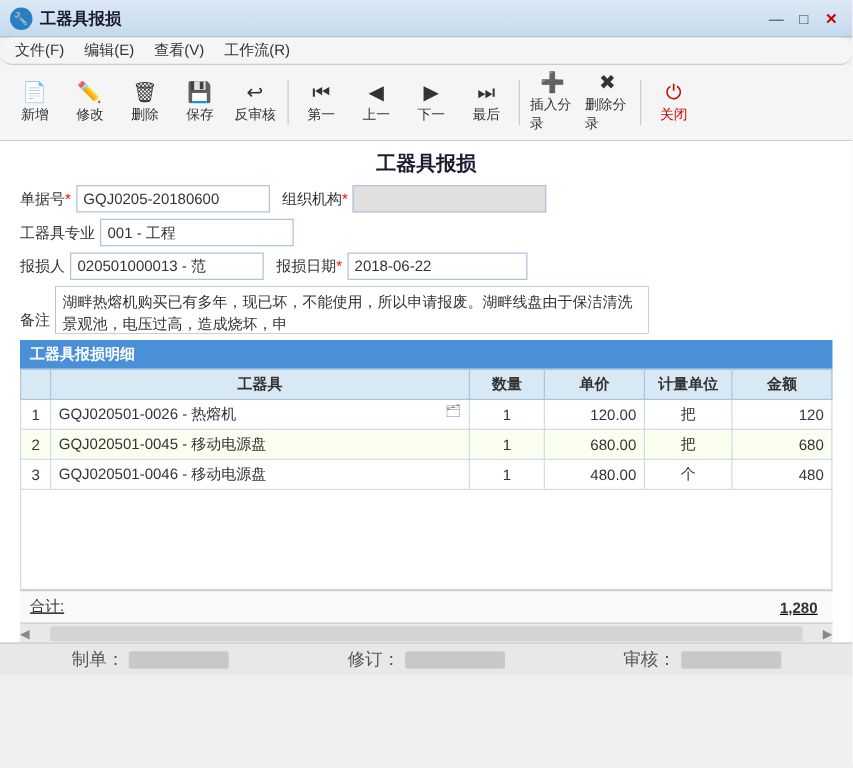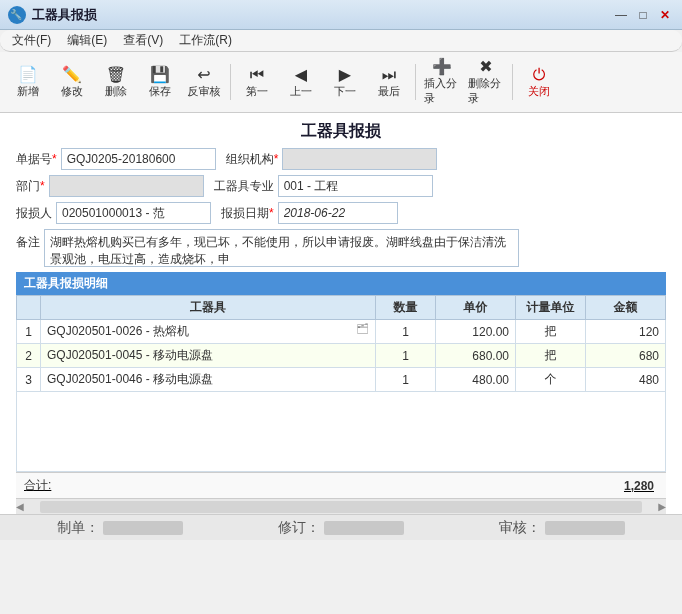--- a/index.html
+++ b/index.html
@@ -212,46 +212,40 @@
       <div class="form-cell">
         <span class="form-label">
           <span>组织机构</span><span class="required">*</span>
         </span>
         <input type="text" class="form-input form-input-gray" style="width: 155px; background: rgb(224, 224, 224);">
       </div>
     </div>
 
     <div class="form-grid-row">
       <div class="form-cell">
-        <span class="form-label">
-          <span>部门</span><span class="required">*</span>
-        </span>
-        <input type="text" class="form-input form-input-gray" style="width: 155px; background: rgb(224, 224, 224);">
-      </div>
-      <div class="form-cell">
         <span class="form-label">工器具专业</span>
         <input type="text" class="form-input" style="width: 155px;" value="001 - 工程">
       </div>
     </div>
 
     <div class="form-grid-row">
       <div class="form-cell">
         <span class="form-label">报损人</span>
         <input type="text" class="form-input" style="width: 155px;" value="020501000013 - 范">
       </div>
       <div class="form-cell">
         <span class="form-label">
           <span>报损日期</span><span class="required">*</span>
         </span>
-        <input type="text" class="form-input" style="width: 120px; font-style: italic;" value="2018-06-22">
+        <input type="text" class="form-input" style="width: 144px;" value="2018-06-22">
       </div>
     </div>
 
     <div class="form-grid-row" style="align-items:flex-start;">
-      <span class="form-label" style="margin-top:5px; margin-right:4px;">备注</span>
+      <span class="form-label" style="margin-top:19px; margin-right:4px;">备注</span>
       <textarea class="form-textarea" style="width: 475px; height: 38px; font-size: 12px;">湖畔热熔机购买已有多年，现已坏，不能使用，所以申请报废。湖畔线盘由于保洁清洗景观池，电压过高，造成烧坏，申</textarea>
     </div>
 
   </div>
 
   <div style="margin: 4px 16px 0 16px;">
     <div class="table-header-bar">
       <span>工器具报损明细</span>
     </div>
 

